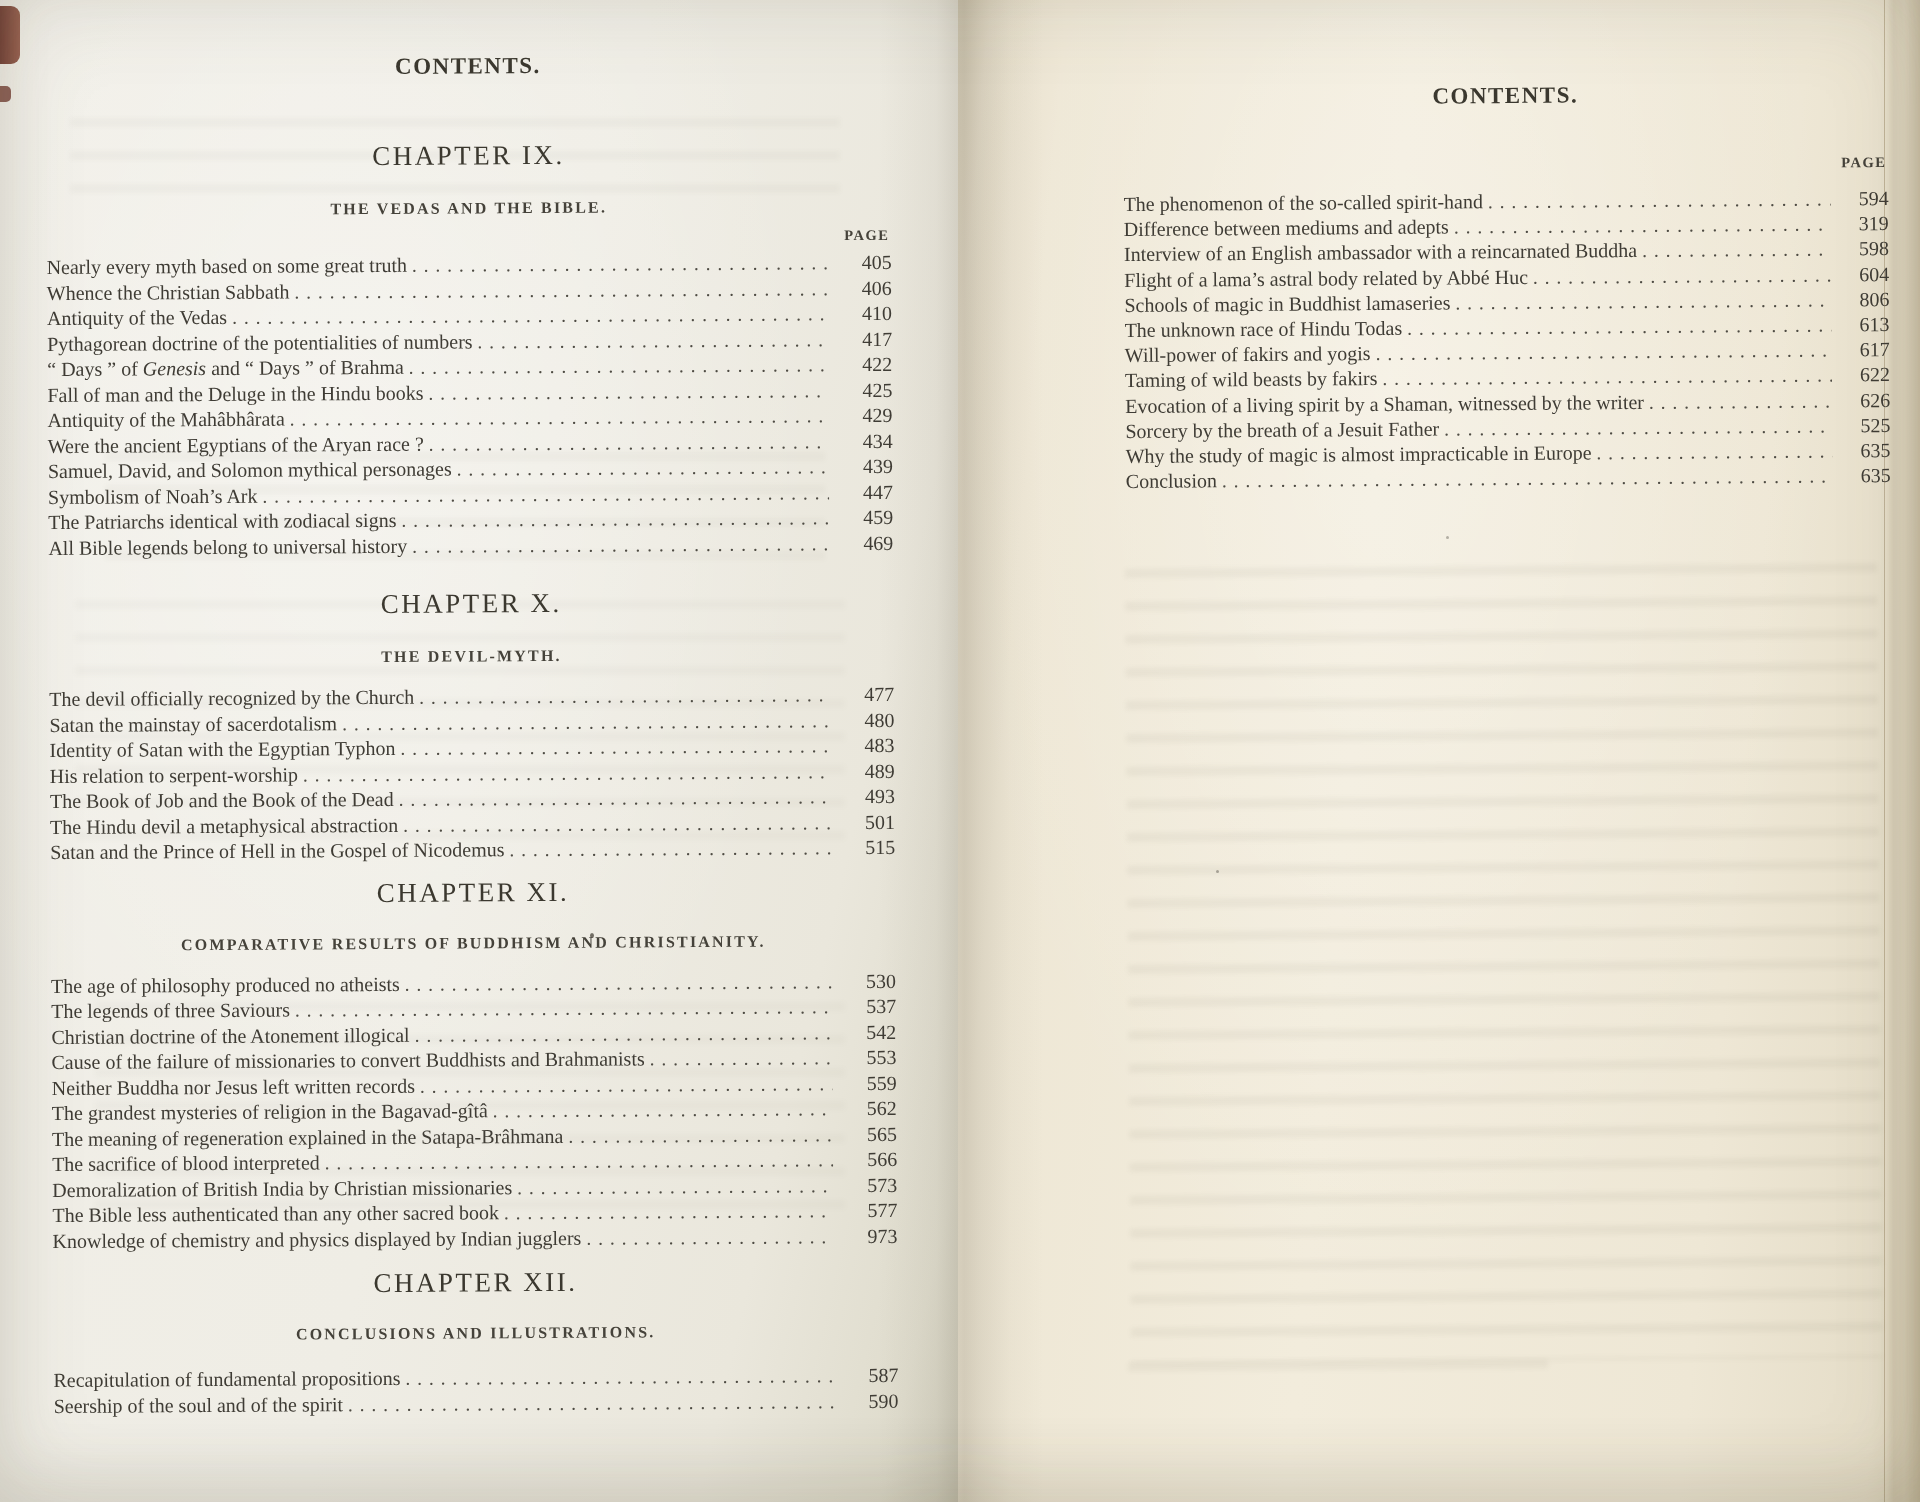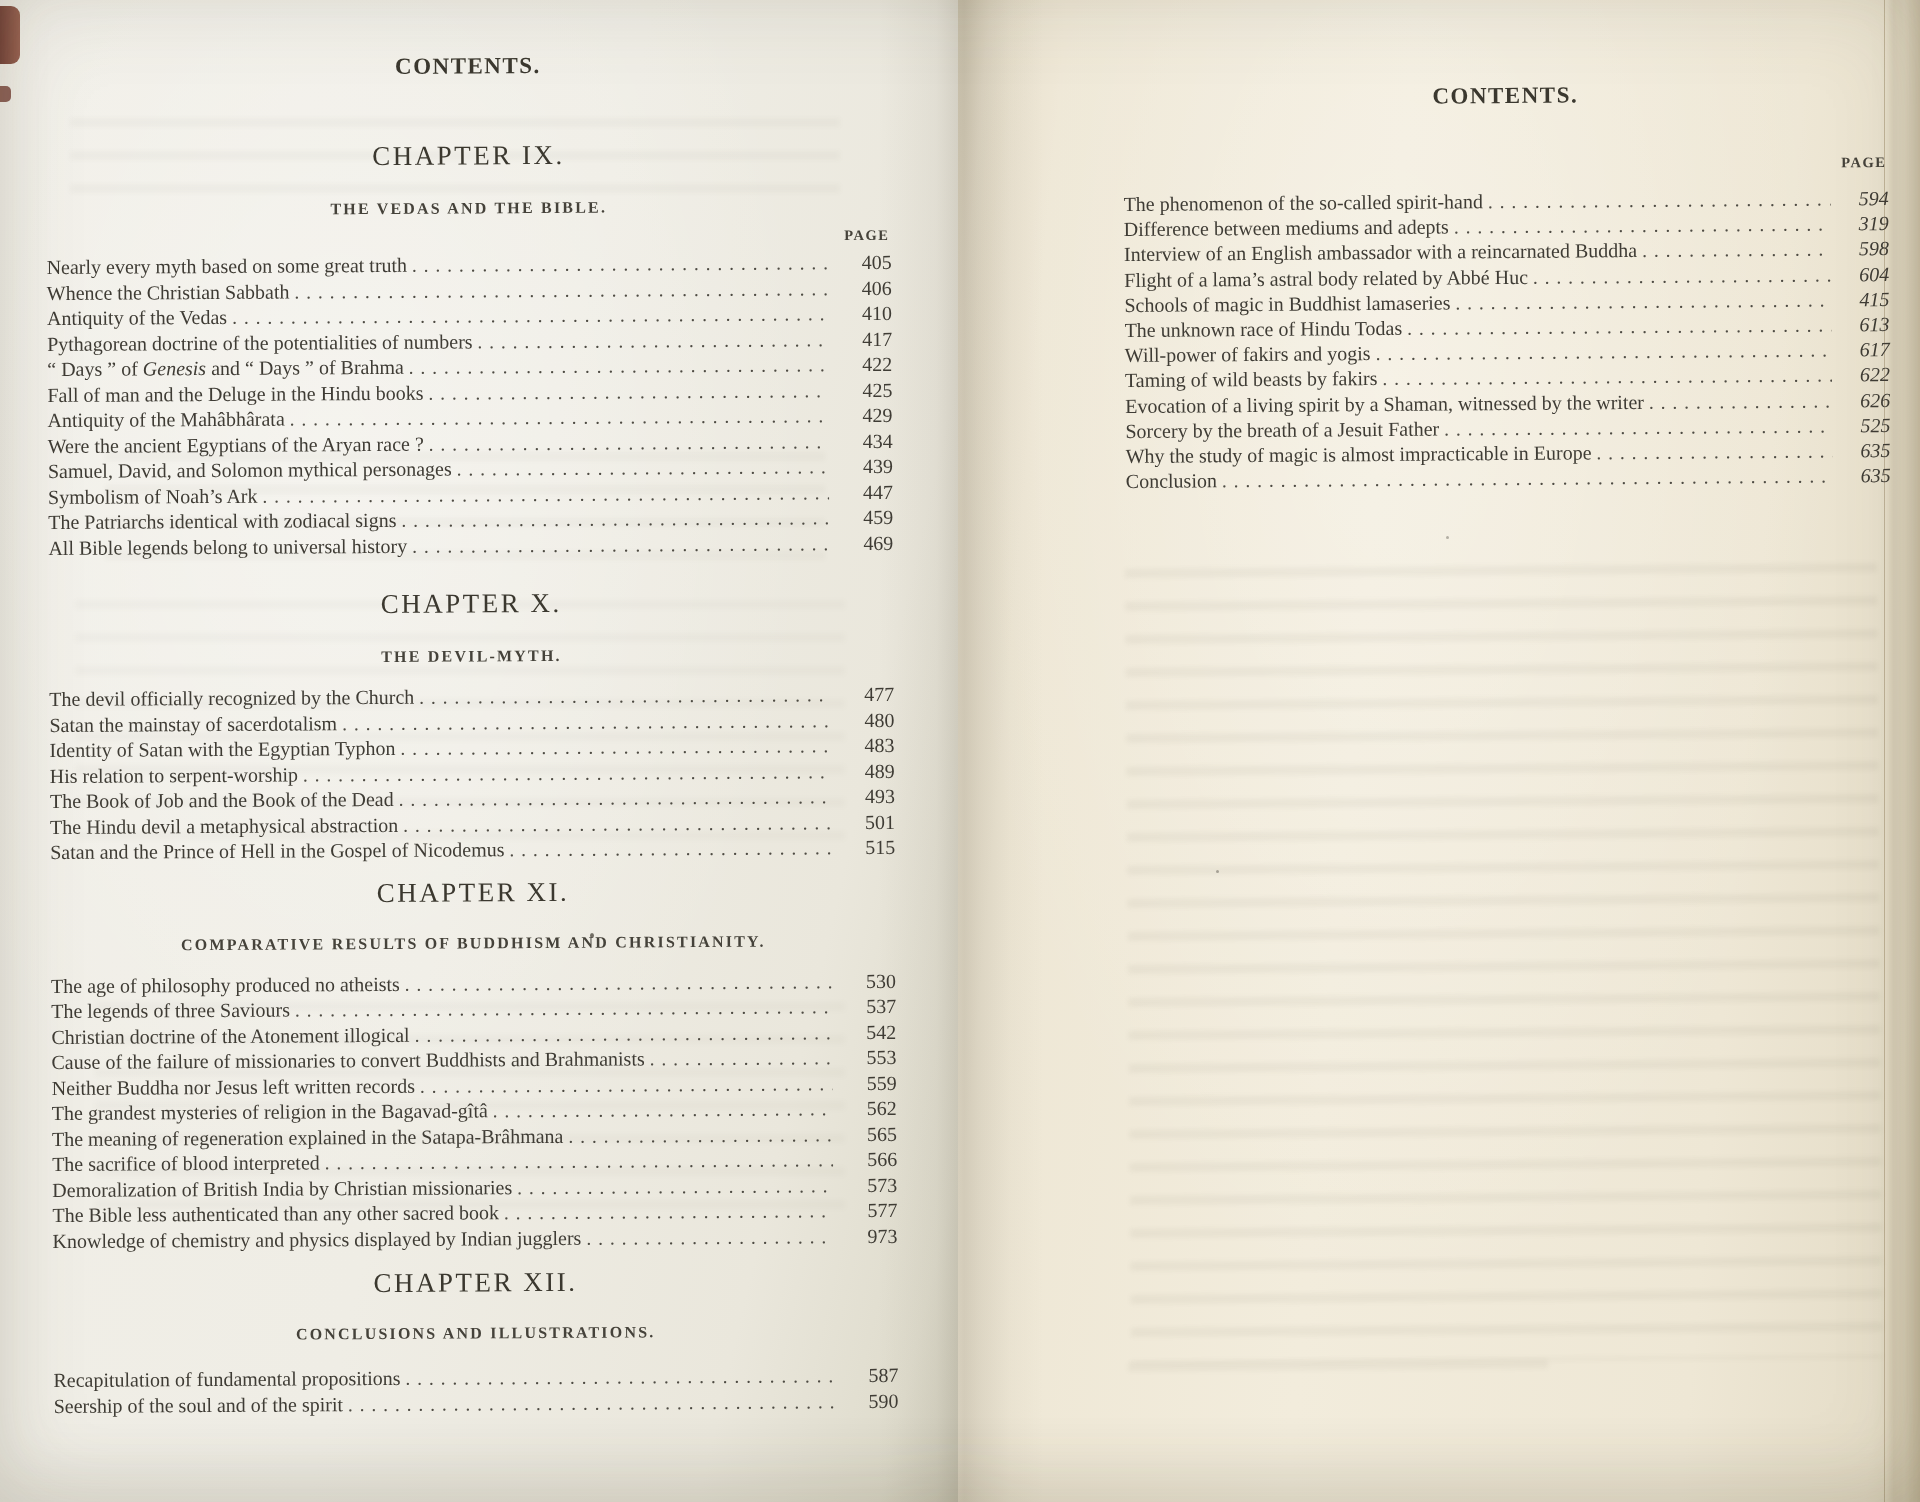--- a/index.html
+++ b/index.html
@@ -98,21 +98,21 @@
   .toc-row { display:flex; align-items:baseline; height:25.5px; }
   .col-right .toc-row { height:25.2px; }
   .toc-text { white-space:nowrap; font-size:20px; color:#3f3c35; }
   .toc-text i { font-style:italic;font-family:Liberation Serif, serif; }
   .toc-dots { flex:1 1 auto; overflow:hidden; white-space:nowrap; margin:0 6px 0 5px; }
   .toc-dots::after {
     content:"................................................................................................................................";
     font-size:19px; letter-spacing:7px; color:#4e4b43;
   }
   .toc-num { flex:0 0 58px; text-align:right; font-size:20px; color:#3f3c35; }
-  .col-right .toc-num { flex-basis:52px;font-style:italic; }
+  .col-right .toc-num { flex-basis:52px; }
 
   
   .ghost {
     position:absolute; pointer-events:none; filter:blur(2.5px);
     background-image:repeating-linear-gradient(to bottom,
       rgba(105,100,82,.75) 0px, rgba(105,100,82,.75) 9px, rgba(105,100,82,0) 9px, rgba(105,100,82,0) 33px);
   }
   .ghost-l1 { left:70px;  top:118px;  width:770px; height:96px;  opacity:.055; }
   .ghost-l2 { left:105px; top:452px;  width:720px; height:112px; opacity:.05; }
   .ghost-l3 { left:75px;  top:600px;  width:770px; height:258px; opacity:.045; }
@@ -360,21 +360,21 @@
           <span class="toc-num">598</span>
         </div>
         <div class="toc-row">
           <span class="toc-text">Flight of a lama’s astral body related by Abbé Huc</span>
           <span class="toc-dots"></span>
           <span class="toc-num">604</span>
         </div>
         <div class="toc-row">
           <span class="toc-text">Schools of magic in Buddhist lamaseries</span>
           <span class="toc-dots"></span>
-          <span class="toc-num">415</span>
+          <span class="toc-num">806</span>
         </div>
         <div class="toc-row">
           <span class="toc-text">The unknown race of Hindu Todas</span>
           <span class="toc-dots"></span>
           <span class="toc-num">613</span>
         </div>
         <div class="toc-row">
           <span class="toc-text">Will-power of fakirs and yogis</span>
           <span class="toc-dots"></span>
           <span class="toc-num">617</span>

